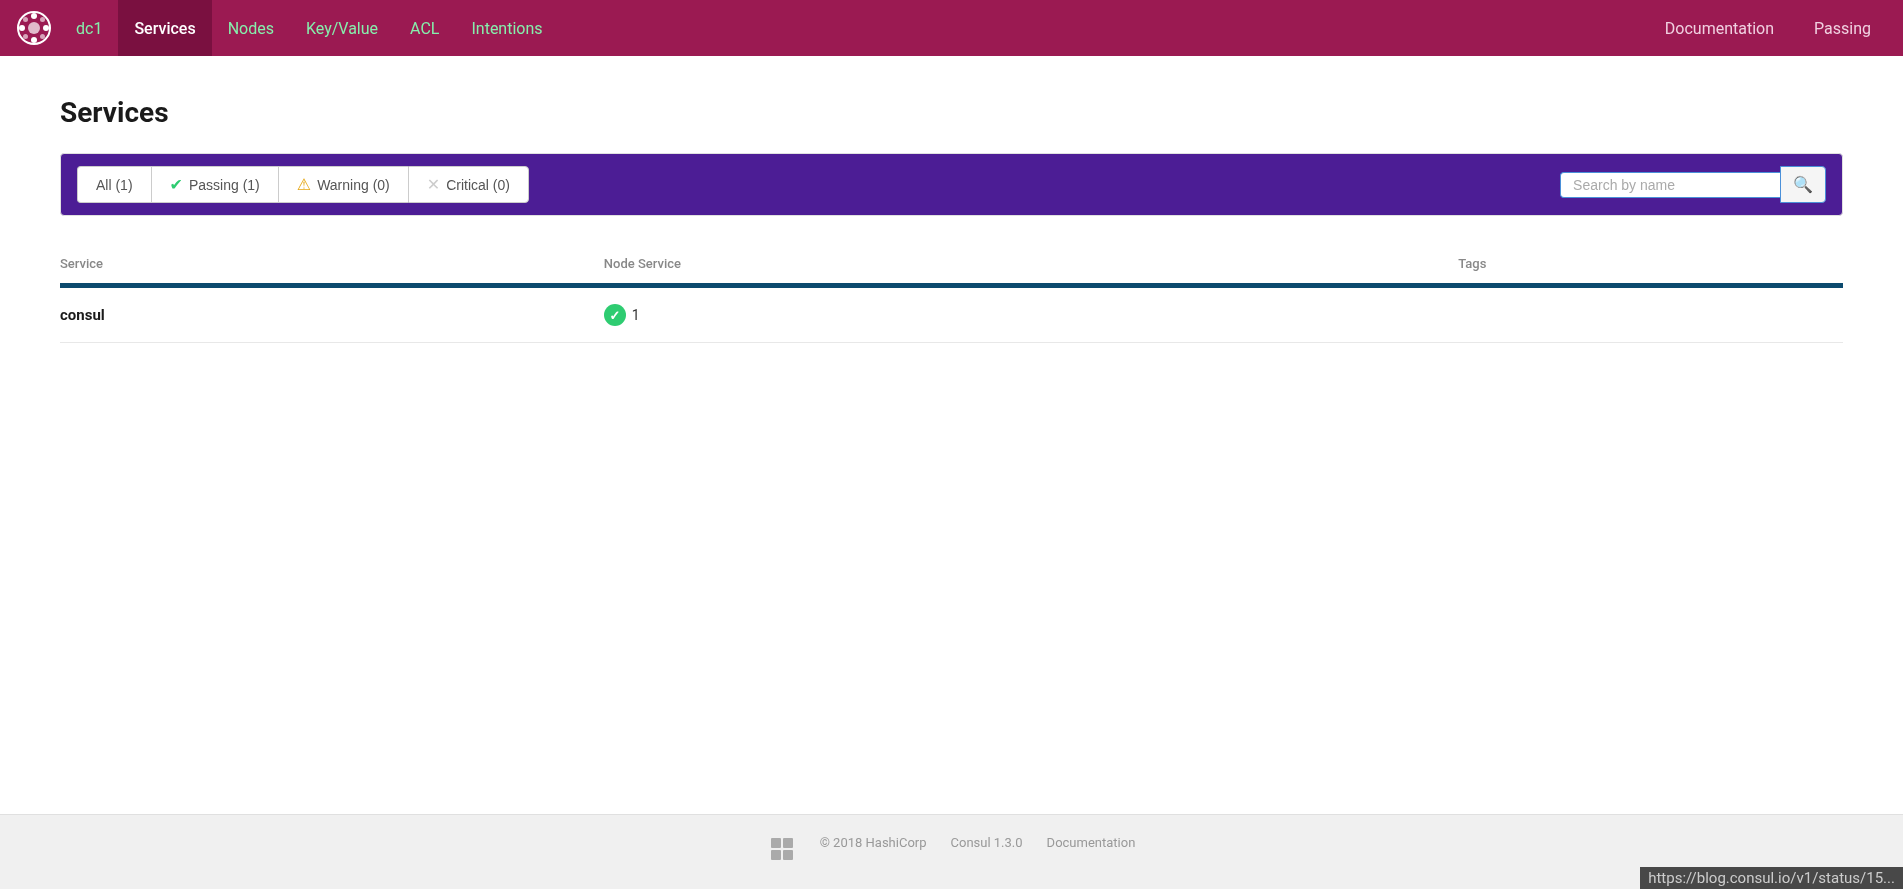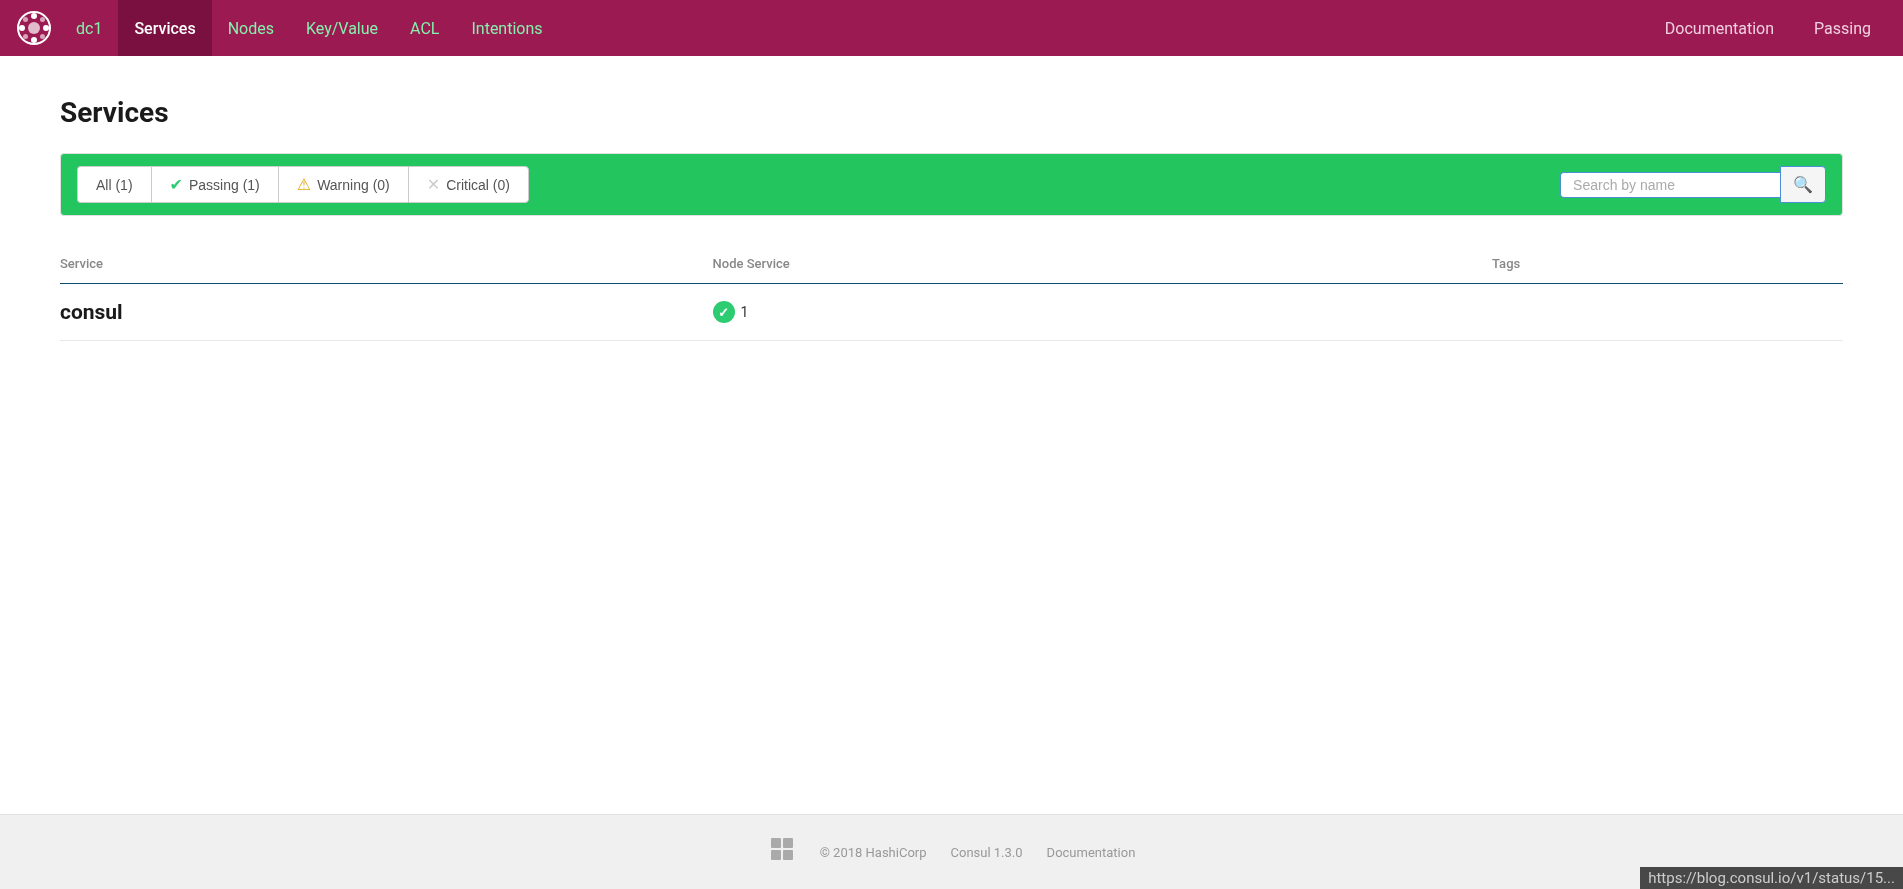--- a/index.html
+++ b/index.html
@@ -81,21 +81,21 @@
 
     .page-title {
       font-size: 28px;
       font-weight: 700;
       color: #1a1a1a;
       margin-bottom: 24px;
     }
 
     
     .filter-bar {
-      background: #22c55e;
+      background: #4c1d95;
       border: 1px solid #e0e0e0;
       border-radius: 4px;
       padding: 12px 16px;
       display: flex;
       align-items: center;
       justify-content: space-between;
       margin-bottom: 32px;
     }
 
     .filter-buttons {
@@ -179,41 +179,41 @@
       width: 100%;
       border-collapse: collapse;
     }
 
     .services-table th {
       text-align: left;
       font-size: 13px;
       font-weight: 500;
       color: #888;
       padding: 8px 12px 12px 0;
-      border-bottom: 1px solid #0c4a6e;
+      border-bottom: 5px solid #0c4a6e;
     }
 
     .services-table th:first-child {
       padding-left: 0;
     }
 
     .services-table td {
       padding: 16px 12px 16px 0;
       border-bottom: 1px solid #e8e8e8;
       font-size: 14px;
     }
 
     .services-table td:first-child {
       padding-left: 0;
     }
 
     .service-name {
       font-weight: 700;
       color: #1a1a1a;
-      font-size: 21px;
+      font-size: 15px;
     }
 
     .health-passing {
       display: flex;
       align-items: center;
       gap: 6px;
       color: #2ecc71;
       font-size: 15px;
     }
 
@@ -234,21 +234,20 @@
       color: #333;
       font-size: 14px;
     }
 
     
     footer {
       background: #f0f0f0;
       border-top: 1px solid #e0e0e0;
       padding: 20px;
       display: flex;
-      align-items: center;
       justify-content: center;
       gap: 24px;
       flex-shrink: 0;
     }
 
     .footer-logo {
       color: #888;
       font-size: 24px;
     }
 

